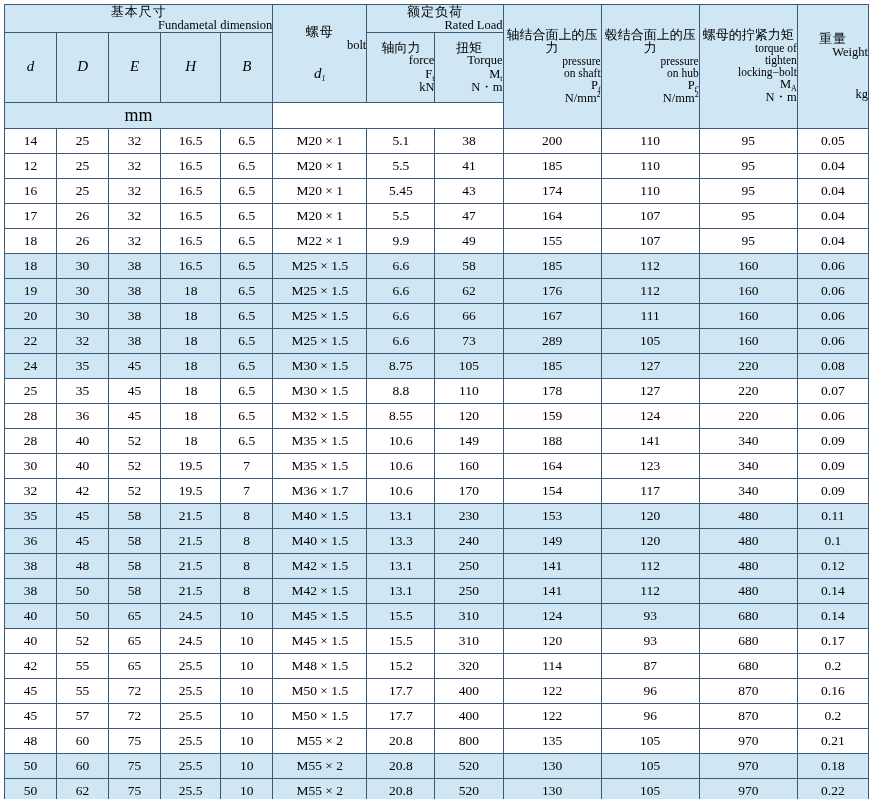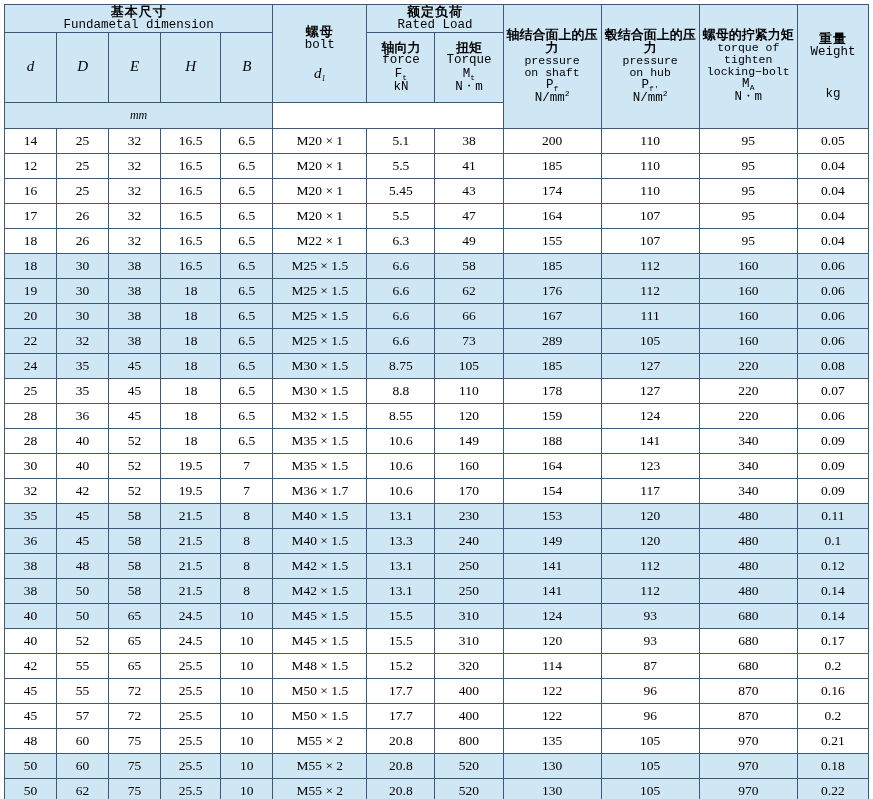--- a/index.html
+++ b/index.html
@@ -34,37 +34,37 @@
     line-height: 1.05;
   }
   
   thead td {
     background: #cfe7f5;
     font-size: 13px;
   }
   .hdr-cn {
     font-family: "DejaVu Sans", sans-serif;
     font-size: 13px;
-    font-weight: bold;
+    font-weight: normal;
     letter-spacing: 1px;
   }
   .hdr-en {
-    font-family: Liberation Mono, monospace;
+    font-family: Liberation Serif, serif;
     font-size: 12.5px;
+    text-align: right;
   }
   .hdr-small {
     font-size: 11.5px;
   }
   .hdr-letter {
     font-size: 15px;
     font-style: italic;
   }
   .hdr-unit {
-    font-size: 12px;
-    font-style: italic;
+    font-size: 18px;
   }
   sub {
     font-size: 8px;
     vertical-align: baseline;
     position: relative;
     top: 3px;
   }
   sup {
     font-size: 8px;
     vertical-align: baseline;
@@ -229,21 +229,21 @@
           <td>95</td>
           <td>0.04</td>
         </tr>
         <tr>
           <td>18</td>
           <td>26</td>
           <td>32</td>
           <td>16.5</td>
           <td>6.5</td>
           <td>M22 × 1</td>
-          <td>6.3</td>
+          <td>9.9</td>
           <td>49</td>
           <td>155</td>
           <td>107</td>
           <td>95</td>
           <td>0.04</td>
         </tr>
         <tr class="shade">
           <td>18</td>
           <td>30</td>
           <td>38</td>

